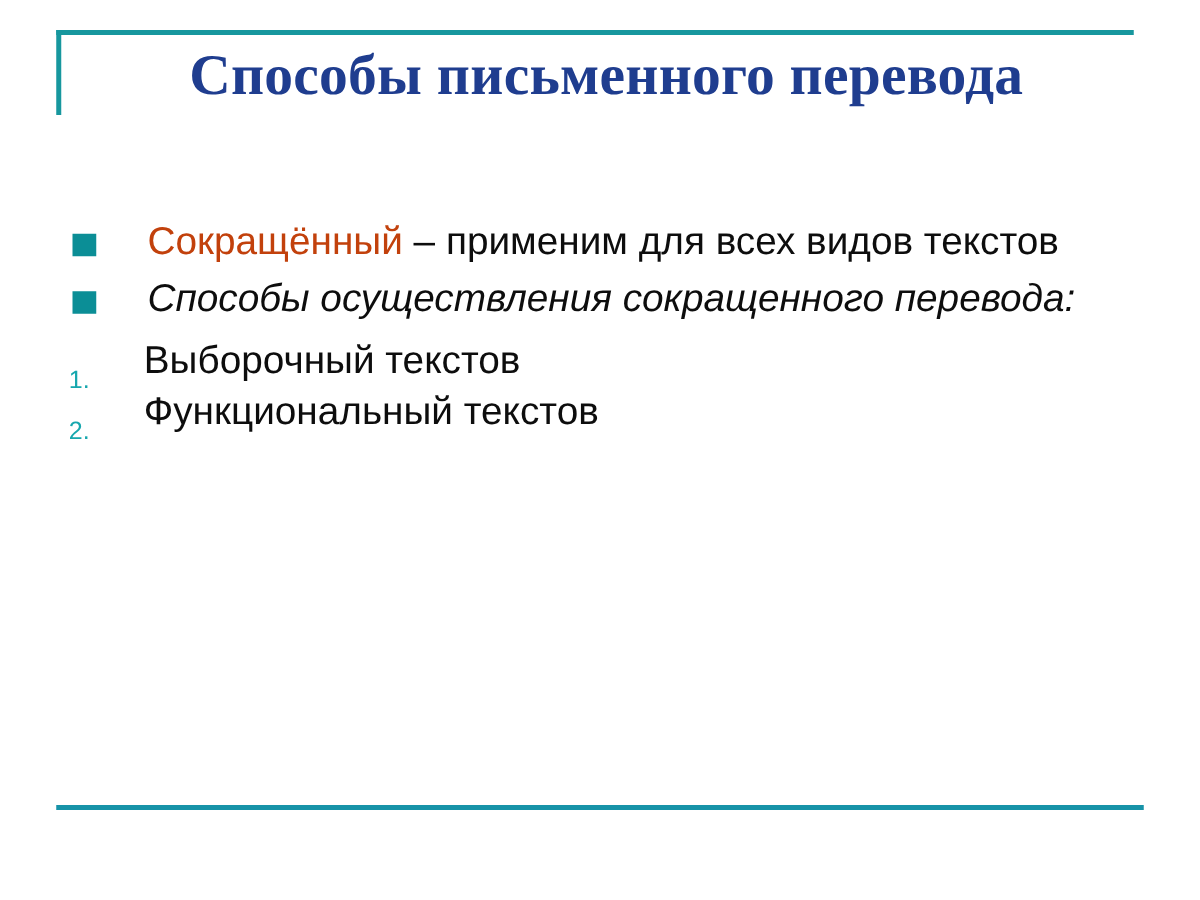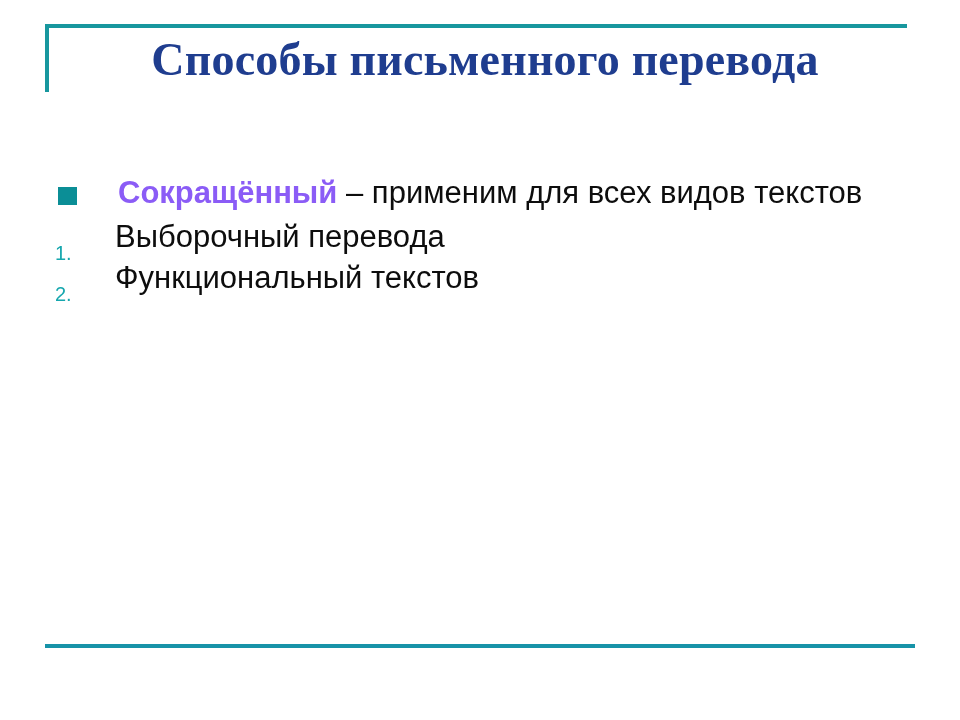--- a/index.html
+++ b/index.html
@@ -98,22 +98,22 @@
     color: #16A7AE;
     font-size: 20px;
     line-height: 1;
     margin-top: 25px;
     margin-left: -3px;
   }
   .item-text {
     display: block;
   }
   .emph-blue {
-    color: #8b5cf6;
-    font-weight: 700;
+    color: #c2410c;
+    font-weight: 400;
   }
   .italic {
     font-style: italic;
   }
   .item.numbered {
     margin-bottom: 2px;
     padding-left: 67px;
   }
   .item.numbered .item-text {
     line-height: 1.25;
@@ -136,26 +136,32 @@
 
     <div class="item b1">
       <span class="marker">
         <span class="marker-square"></span>
       </span>
       <span class="item-text">
         <span class="emph-blue">Сокращённый</span><span> – применим для всех видов текстов</span>
       </span>
     </div>
 
+    <div class="item b2">
+      <span class="marker">
+        <span class="marker-square"></span>
+      </span>
+      <span class="item-text italic">Способы осуществления сокращенного перевода:</span>
+    </div>
 
     <div class="item numbered">
       <span class="marker">
         <span class="marker-number">1.</span>
       </span>
-      <span class="item-text">Выборочный перевода</span>
+      <span class="item-text">Выборочный текстов</span>
     </div>
 
     <div class="item numbered">
       <span class="marker">
         <span class="marker-number">2.</span>
       </span>
       <span class="item-text">Функциональный текстов</span>
     </div>
 
   </div>

